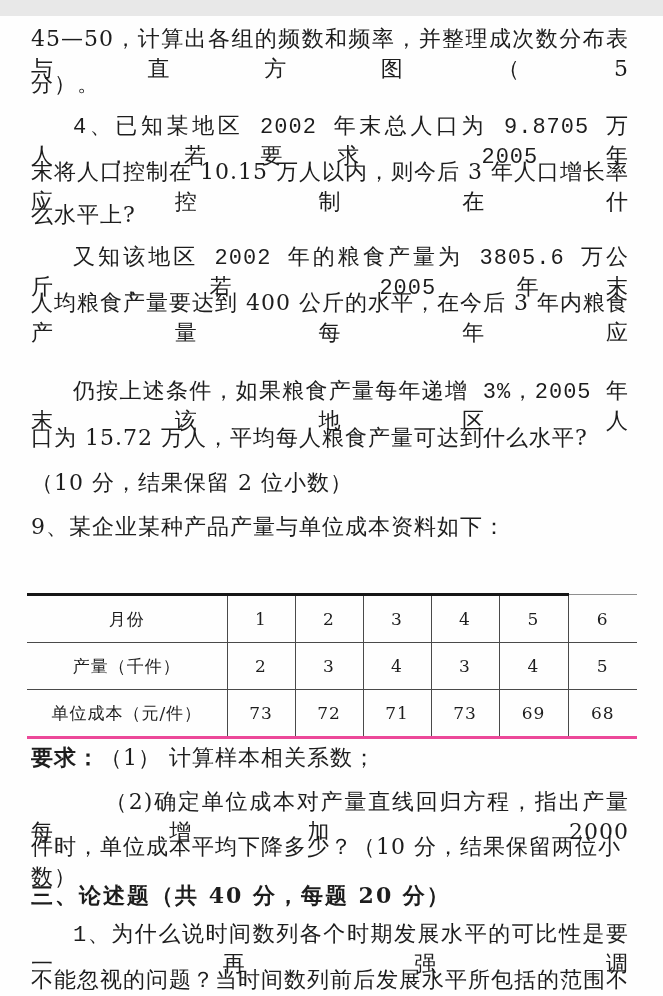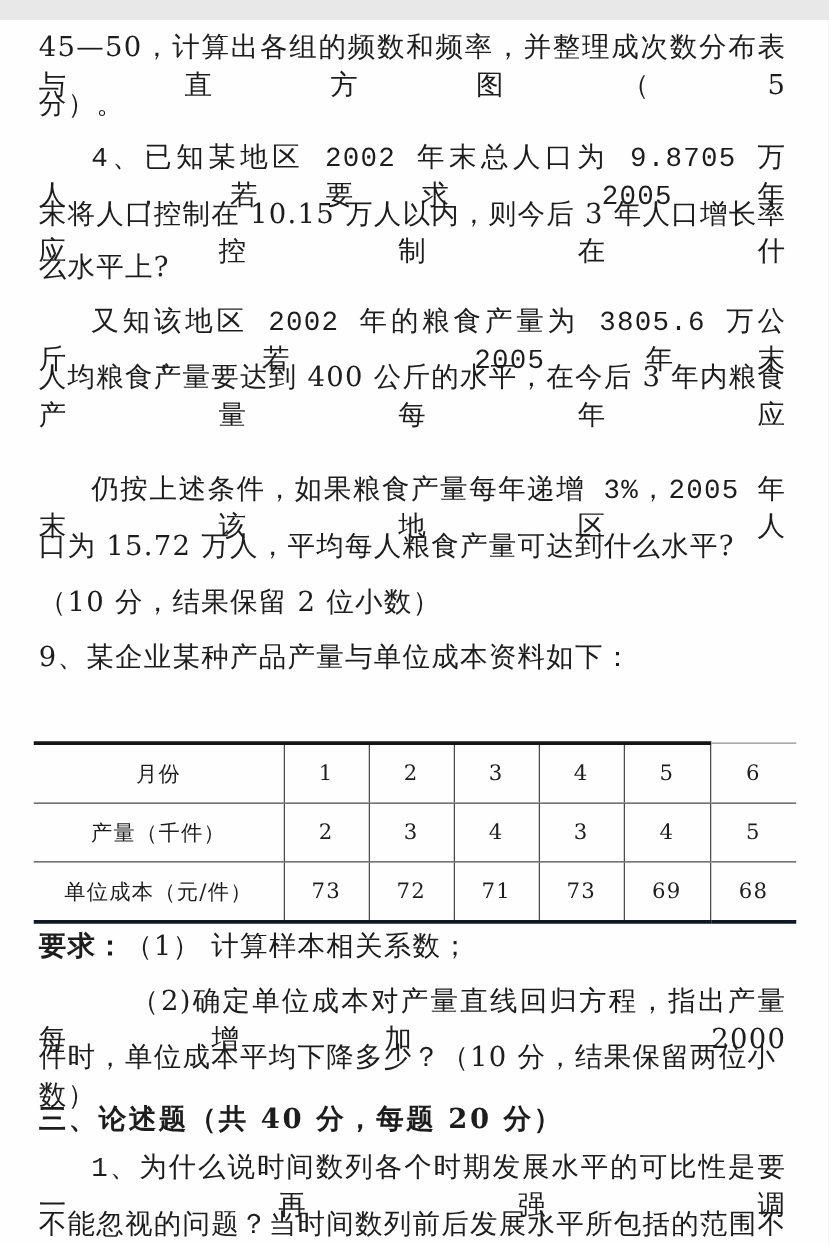--- a/index.html
+++ b/index.html
@@ -39,21 +39,21 @@
     height:46px;
     padding:0;
     text-align:center;
     vertical-align:middle;
     letter-spacing:1px;
   }
   .tbl td.num{border-left:1px solid #4a4a4a;}
   .tbl tr.r1 td,.tbl tr.r2 td{border-bottom:1px solid #4a4a4a;}
   .tbl tr.r1 td{border-top:3px solid #161616;}
   .tbl tr.r1 td:last-child{border-top:1px solid #8f8f8f;}
-  .tbl tr.r3 td{border-bottom:3px solid #0f172a;}
+  .tbl tr.r3 td{border-bottom:3px solid #ec4899;}
 </style>
 </head>
 <body>
 
 <div class="page">
 
   <div class="line just" style="top:8px">45—50，计算出各组的频数和频率，并整理成次数分布表与直方图（5</div>
   <div class="line" style="top:53px">分）。</div>
 
   <div class="line just ind" style="top:97px">4、已知某地区 2002 年末总人口为 9.8705 万人，若要求 2005 年</div>

